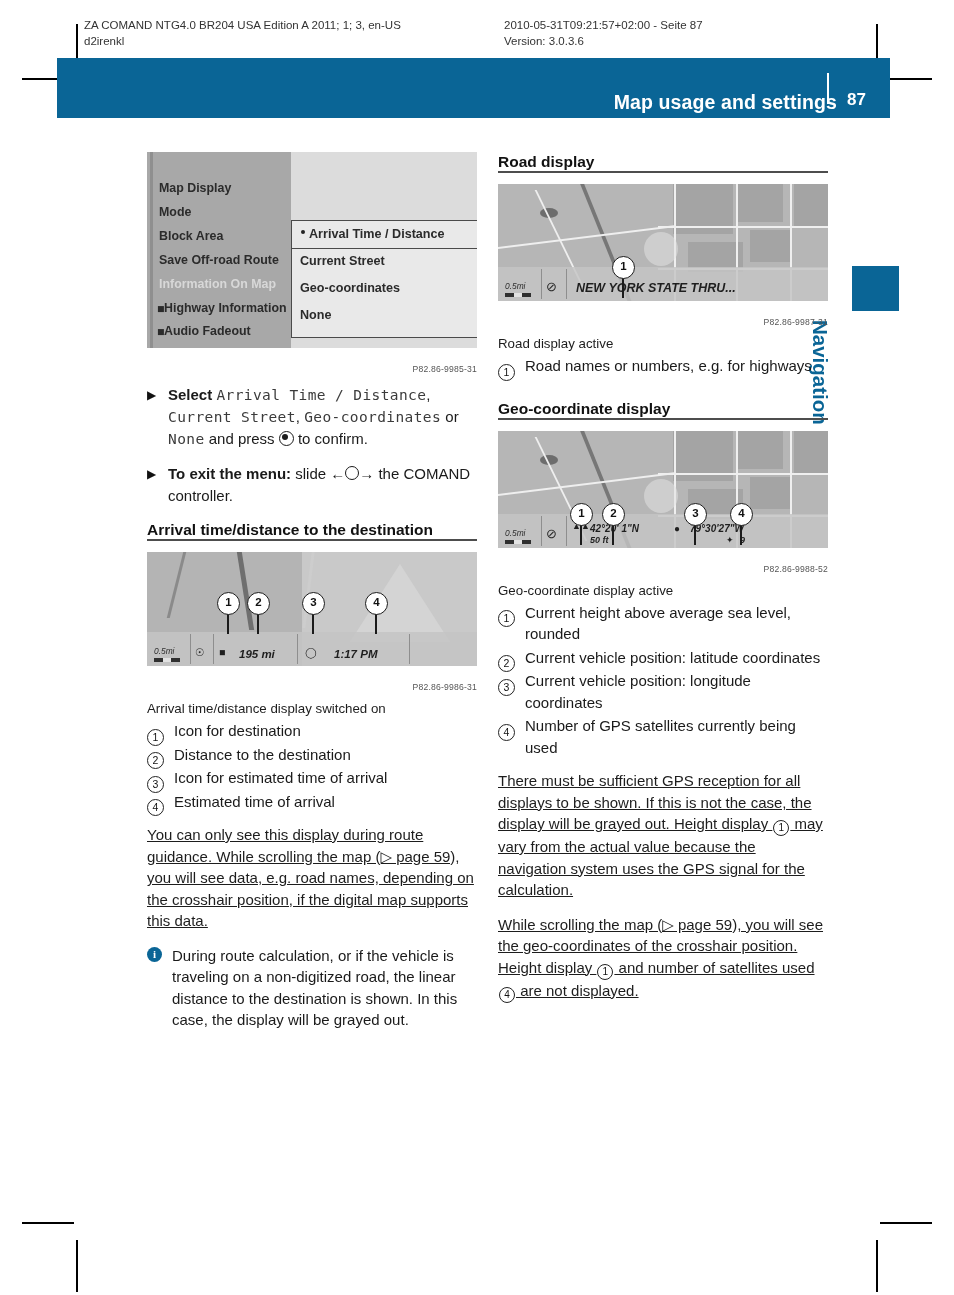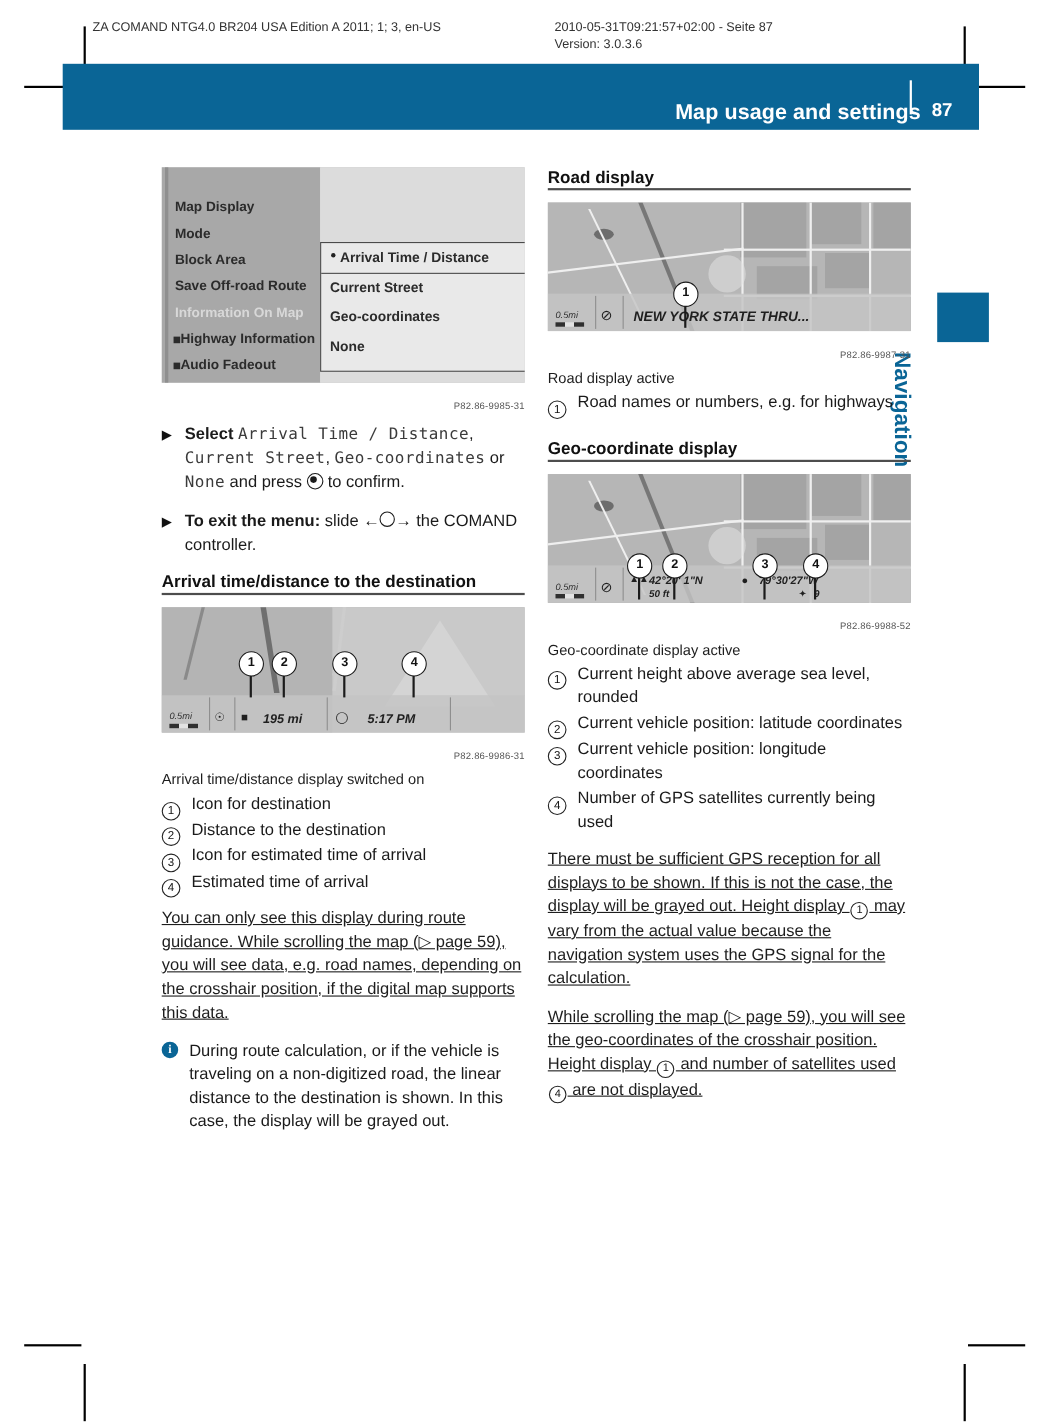--- a/index.html
+++ b/index.html
@@ -110,20 +110,21 @@
 <div class="crop h" style="right:22px;top:78px;"></div>
 <div class="crop v" style="right:76px;top:24px;"></div>
 <div class="crop h" style="left:22px;top:1222px;"></div>
 <div class="crop v" style="left:76px;top:1240px;"></div>
 <div class="crop h" style="right:22px;top:1222px;"></div>
 <div class="crop v" style="right:76px;top:1240px;"></div>
 
 <div id="print-header">
   <div class="left">
     <div>ZA COMAND NTG4.0 BR204 USA Edition A 2011; 1; 3, en-US</div>
+    <div>d2irenkl</div>
   </div>
   <div class="right">
     <div>2010-05-31T09:21:57+02:00 - Seite 87</div>
     <div>Version: 3.0.3.6</div>
   </div>
 </div>
 
 <div id="chapter-bar"></div>
 <div id="chapter-title">Map usage and settings</div>
 <div id="chapter-divider"></div>
@@ -197,21 +198,21 @@
       <div class="bar"></div>
       <div class="scale">0.5mi</div>
       <div class="scalebar"></div>
       <div class="vsep" style="left:43px;"></div>
       <div class="glyph" style="left:48px;bottom:8px;">☉</div>
       <div class="vsep" style="left:66px;"></div>
       <div class="glyph" style="left:72px;bottom:8px;">■</div>
       <div class="datum" style="left:92px;bottom:6px;">195 mi</div>
       <div class="vsep" style="left:150px;"></div>
       <div class="glyph" style="left:158px;bottom:8px;">◯</div>
-      <div class="datum" style="left:187px;bottom:6px;">5:17 PM</div>
+      <div class="datum" style="left:187px;bottom:6px;">1:17 PM</div>
       <div class="vsep" style="left:262px;"></div>
 
       <div class="leader" style="left:80px;top:60px;height:22px;"></div>
       <div class="callout" style="left:70px;top:40px;">1</div>
       <div class="leader" style="left:110px;top:60px;height:22px;"></div>
       <div class="callout" style="left:100px;top:40px;">2</div>
       <div class="leader" style="left:165px;top:60px;height:22px;"></div>
       <div class="callout" style="left:155px;top:40px;">3</div>
       <div class="leader" style="left:228px;top:60px;height:22px;"></div>
       <div class="callout" style="left:218px;top:40px;">4</div>

